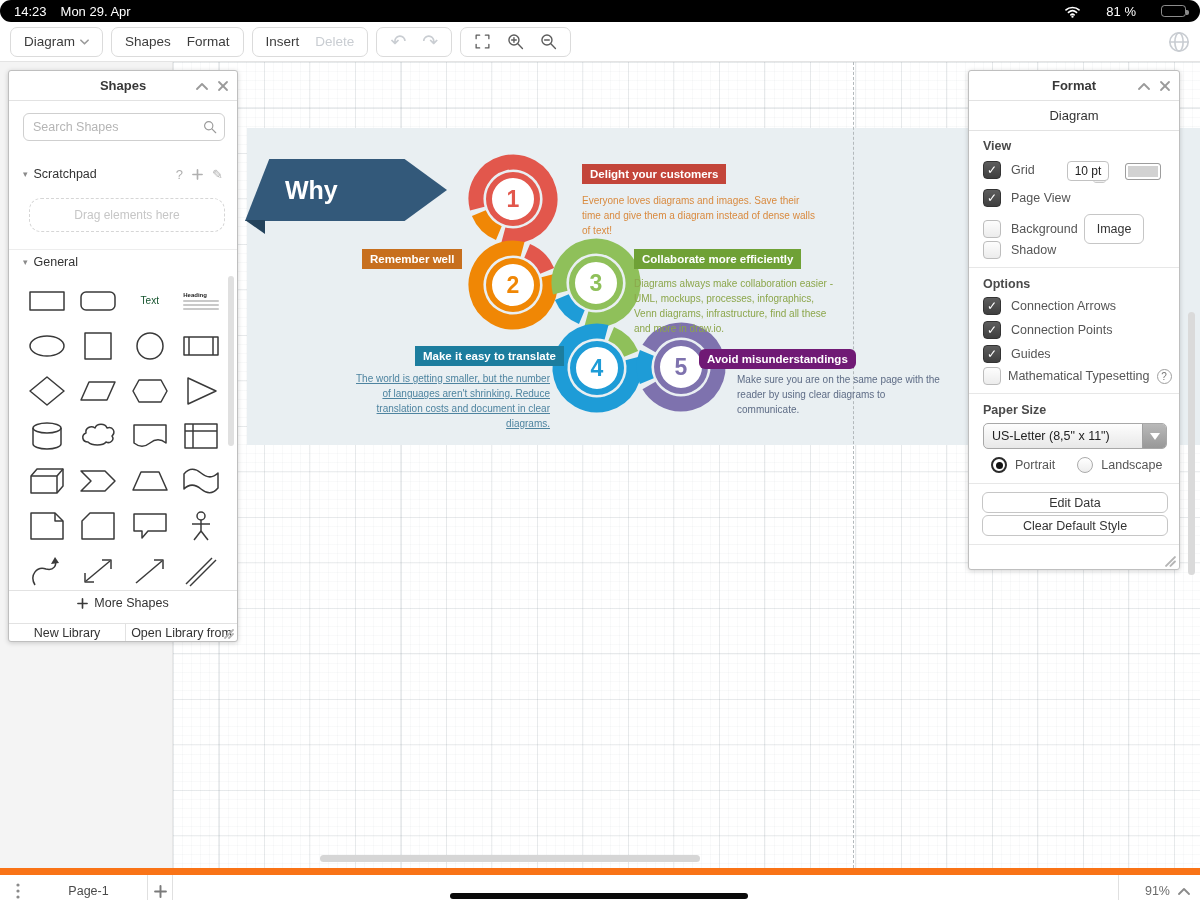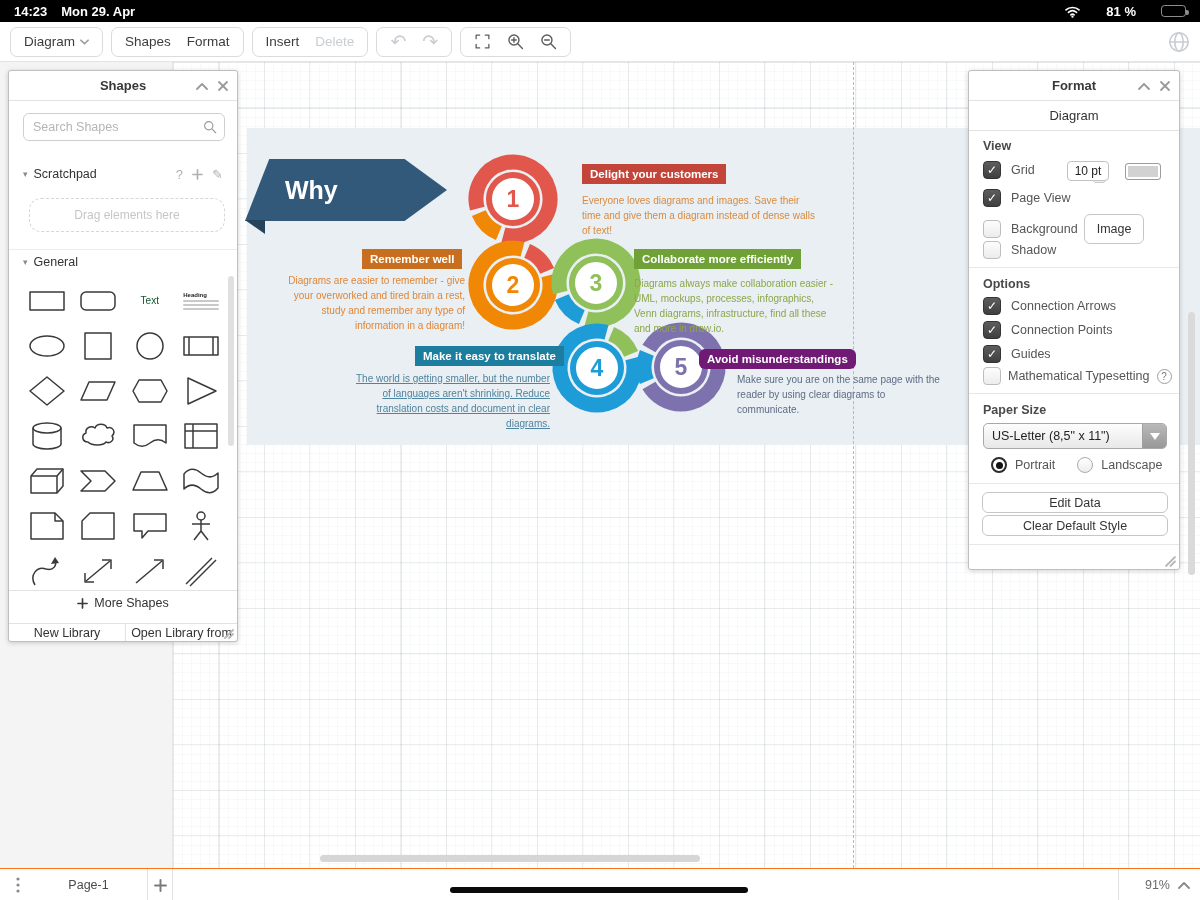--- a/index.html
+++ b/index.html
@@ -2,21 +2,21 @@
 <html><head>
 <meta charset="utf-8">
 <style>
   * { margin:0; padding:0; box-sizing:border-box; }
   html,body { width:1200px; height:900px; overflow:hidden; font-family:"Liberation Sans", sans-serif; background:#fff; }
   .abs { position:absolute; }
   #app { position:relative; width:1200px; height:900px; background:#fff; }
 
   
   #statusbar { position:absolute; left:0; top:0; width:1200px; height:22px; background:#000; color:#fff;
-    display:flex; align-items:center; justify-content:space-between; padding:0 14px; font-size:13px; font-weight:bold; }
+    display:flex; align-items:center; justify-content:space-between; padding:0 14px; font-size:13px; font-weight:normal;border-radius:11px; }
   .sb-left { display:flex; gap:14px; }
   .sb-right { display:flex; align-items:center; gap:25px; }
   .batt { position:relative; width:25px; height:12px; border:1px solid rgba(255,255,255,.55); border-radius:3.5px; padding:1.5px; }
   .batt .fill { width:80%; height:100%; background:#fff; border-radius:1.5px; }
   .batt .nub { position:absolute; right:-3.5px; top:3.5px; width:2.5px; height:5px; background:rgba(255,255,255,.55); border-radius:0 2px 2px 0; }
 
   
   #toolbar { position:absolute; left:0; top:22px; width:1200px; height:40px; background:#fff; border-bottom:1px solid #e4e4e4;
     display:flex; align-items:center; padding:0 10px; gap:8px; }
   .tgroup { display:flex; align-items:center; gap:16px; height:30px; border:1px solid #dbdbdb; border-radius:7px; padding:0 13px; background:#fff; }
@@ -113,21 +113,21 @@
   .radio.sel { border:2px solid #2b2b2b; background:#fff; }
   .radio.sel::after { content:""; position:absolute; left:2.5px; top:2.5px; width:7px; height:7px; border-radius:50%; background:#111; }
   .wide-btn { position:absolute; left:13px; width:186px; height:21px; border:1px solid #c6c6c6; border-radius:6px; background:#fff;
     display:flex; align-items:center; justify-content:center; font-size:12.5px; color:#333; }
 
   
   #hscroll { position:absolute; left:320px; top:793px; width:380px; height:7px; border-radius:4px; background:#d6d6d6; }
   #vscroll { position:absolute; left:1188px; top:250px; width:7px; height:263px; border-radius:4px; background:#dadada; }
 
   
-  #bottombar { position:absolute; left:0; top:868px; width:1200px; height:32px; background:#fff; border-top:1px solid #f97316; }
+  #bottombar { position:absolute; left:0; top:868px; width:1200px; height:32px; background:#fff; border-top:7px solid #f97316; }
   #kebab { position:absolute; left:6px; top:0; width:24px; height:32px; display:flex; align-items:center; justify-content:center; }
   #page-tab { position:absolute; left:30px; top:0; width:118px; height:32px; border-right:1px solid #e0e0e0;
     display:flex; align-items:center; justify-content:center; font-size:12.5px; color:#4a4a4a; }
   #add-page { position:absolute; left:148px; top:0; width:25px; height:32px; border-right:1px solid #e0e0e0;
     display:flex; align-items:center; justify-content:center; }
   #zoom-ctl { position:absolute; right:10px; top:0; height:32px; padding-left:26px; border-left:1px solid #e0e0e0;
     display:flex; align-items:center; gap:8px; font-size:12.5px; color:#6b6b6b; }
   #home-indicator { position:absolute; left:450px; top:18px; width:298px; height:6px; border-radius:3px; background:#0a0a0a; }
 </style>
 </head>
@@ -241,21 +241,20 @@
       </div>
 
     <div class="ihdr" style="left: 582px; top: 102px; background: rgb(195, 69, 58);">
         <span>Delight your customers</span>
       </div>
     <div class="ibody" style="left: 582px; top: 131px; width: 235px; color: rgb(217, 138, 63);">Everyone loves diagrams and images. Save their time and give them a diagram instead of dense walls of text!</div>
 
     <div class="ihdr" style="left: 362px; top: 187px; background: rgb(199, 111, 30);">
         <span>Remember well</span>
       </div>
-    <div class="ibody r" style="left: 280px; top: 211px; width: 185px; color: rgb(224, 134, 56);">Diagrams are easier to remember - give your overworked and tired brain a rest, study and remember any type of information in a diagram!</div>
 
     <div class="ihdr" style="left: 634px; top: 187px; background: rgb(111, 161, 54);">
         <span>Collaborate more efficiently</span>
       </div>
     <div class="ibody" style="left: 634px; top: 214px; width: 205px; color: rgb(140, 166, 75);">Diagrams always make collaboration easier - UML, mockups, processes, infographics, Venn diagrams, infrastructure, find all these and more in draw.io.</div>
 
     <div class="ihdr" style="left: 415px; top: 284px; background: rgb(28, 125, 158);">
         <span>Make it easy to translate</span>
       </div>
     <div class="ibody r" style="left: 352px; top: 309px; width: 198px; color: rgb(78, 132, 160); text-decoration: underline;">The world is getting smaller, but the number of languages aren't shrinking. Reduce translation costs and document in clear diagrams.</div>

